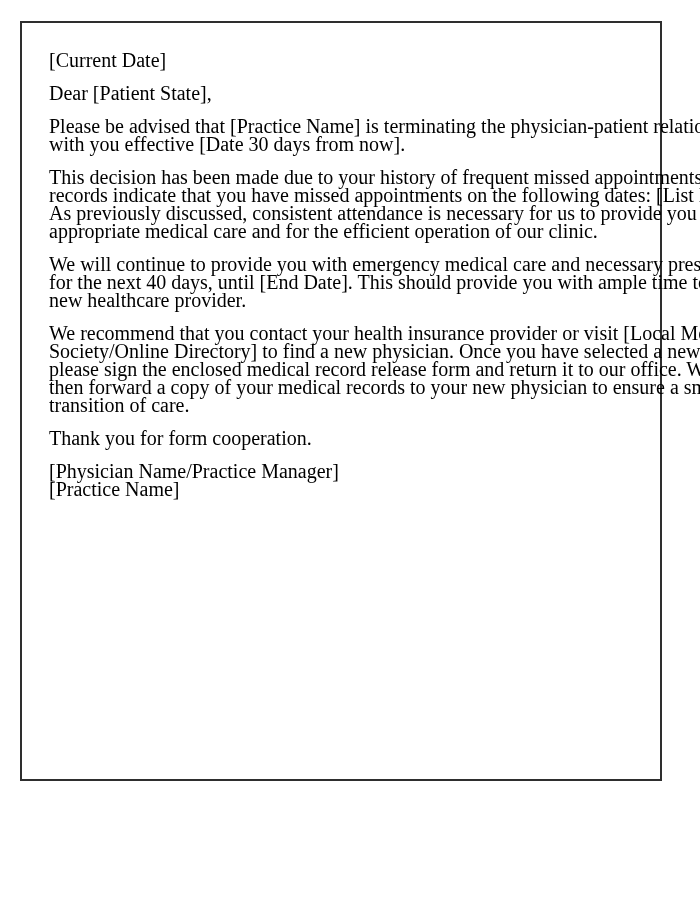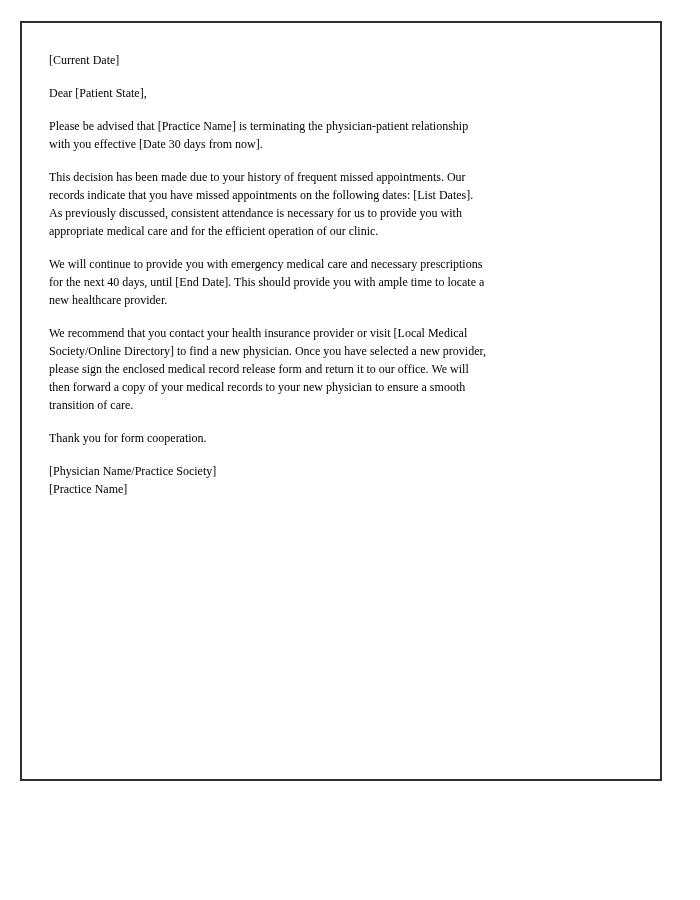--- a/index.html
+++ b/index.html
@@ -15,21 +15,21 @@
     left: 20px;
     top: 21px;
     width: 642px;
     height: 760px;
     border: 2px solid #2e2e2e;
     background: #ffffff;
   }
   .letter-content {
     padding: 13px 18px 0 27px;
     font-family: "Liberation Serif", "DejaVu Serif", serif;
-    font-size: 12px;
+    font-size: 20px;
     line-height: 18px;
     color: #000000;
   }
   .letter-content p {
     margin: 15px 0;
     white-space: pre; 
   }
 </style>
 </head>
 <body>
@@ -55,16 +55,16 @@
 
     <p>We recommend that you contact your health insurance provider or visit [Local Medical
 Society/Online Directory] to find a new physician. Once you have selected a new provider,
 please sign the enclosed medical record release form and return it to our office. We will
 then forward a copy of your medical records to your new physician to ensure a smooth
 transition of care.</p>
 
     <p>Thank you for form cooperation.</p>
 
 
-    <p>[Physician Name/Practice Society]
+    <p>[Physician Name/Practice Manager]
 [Practice Name]</p>
   </div>
 </div>
 
 </body></html>

